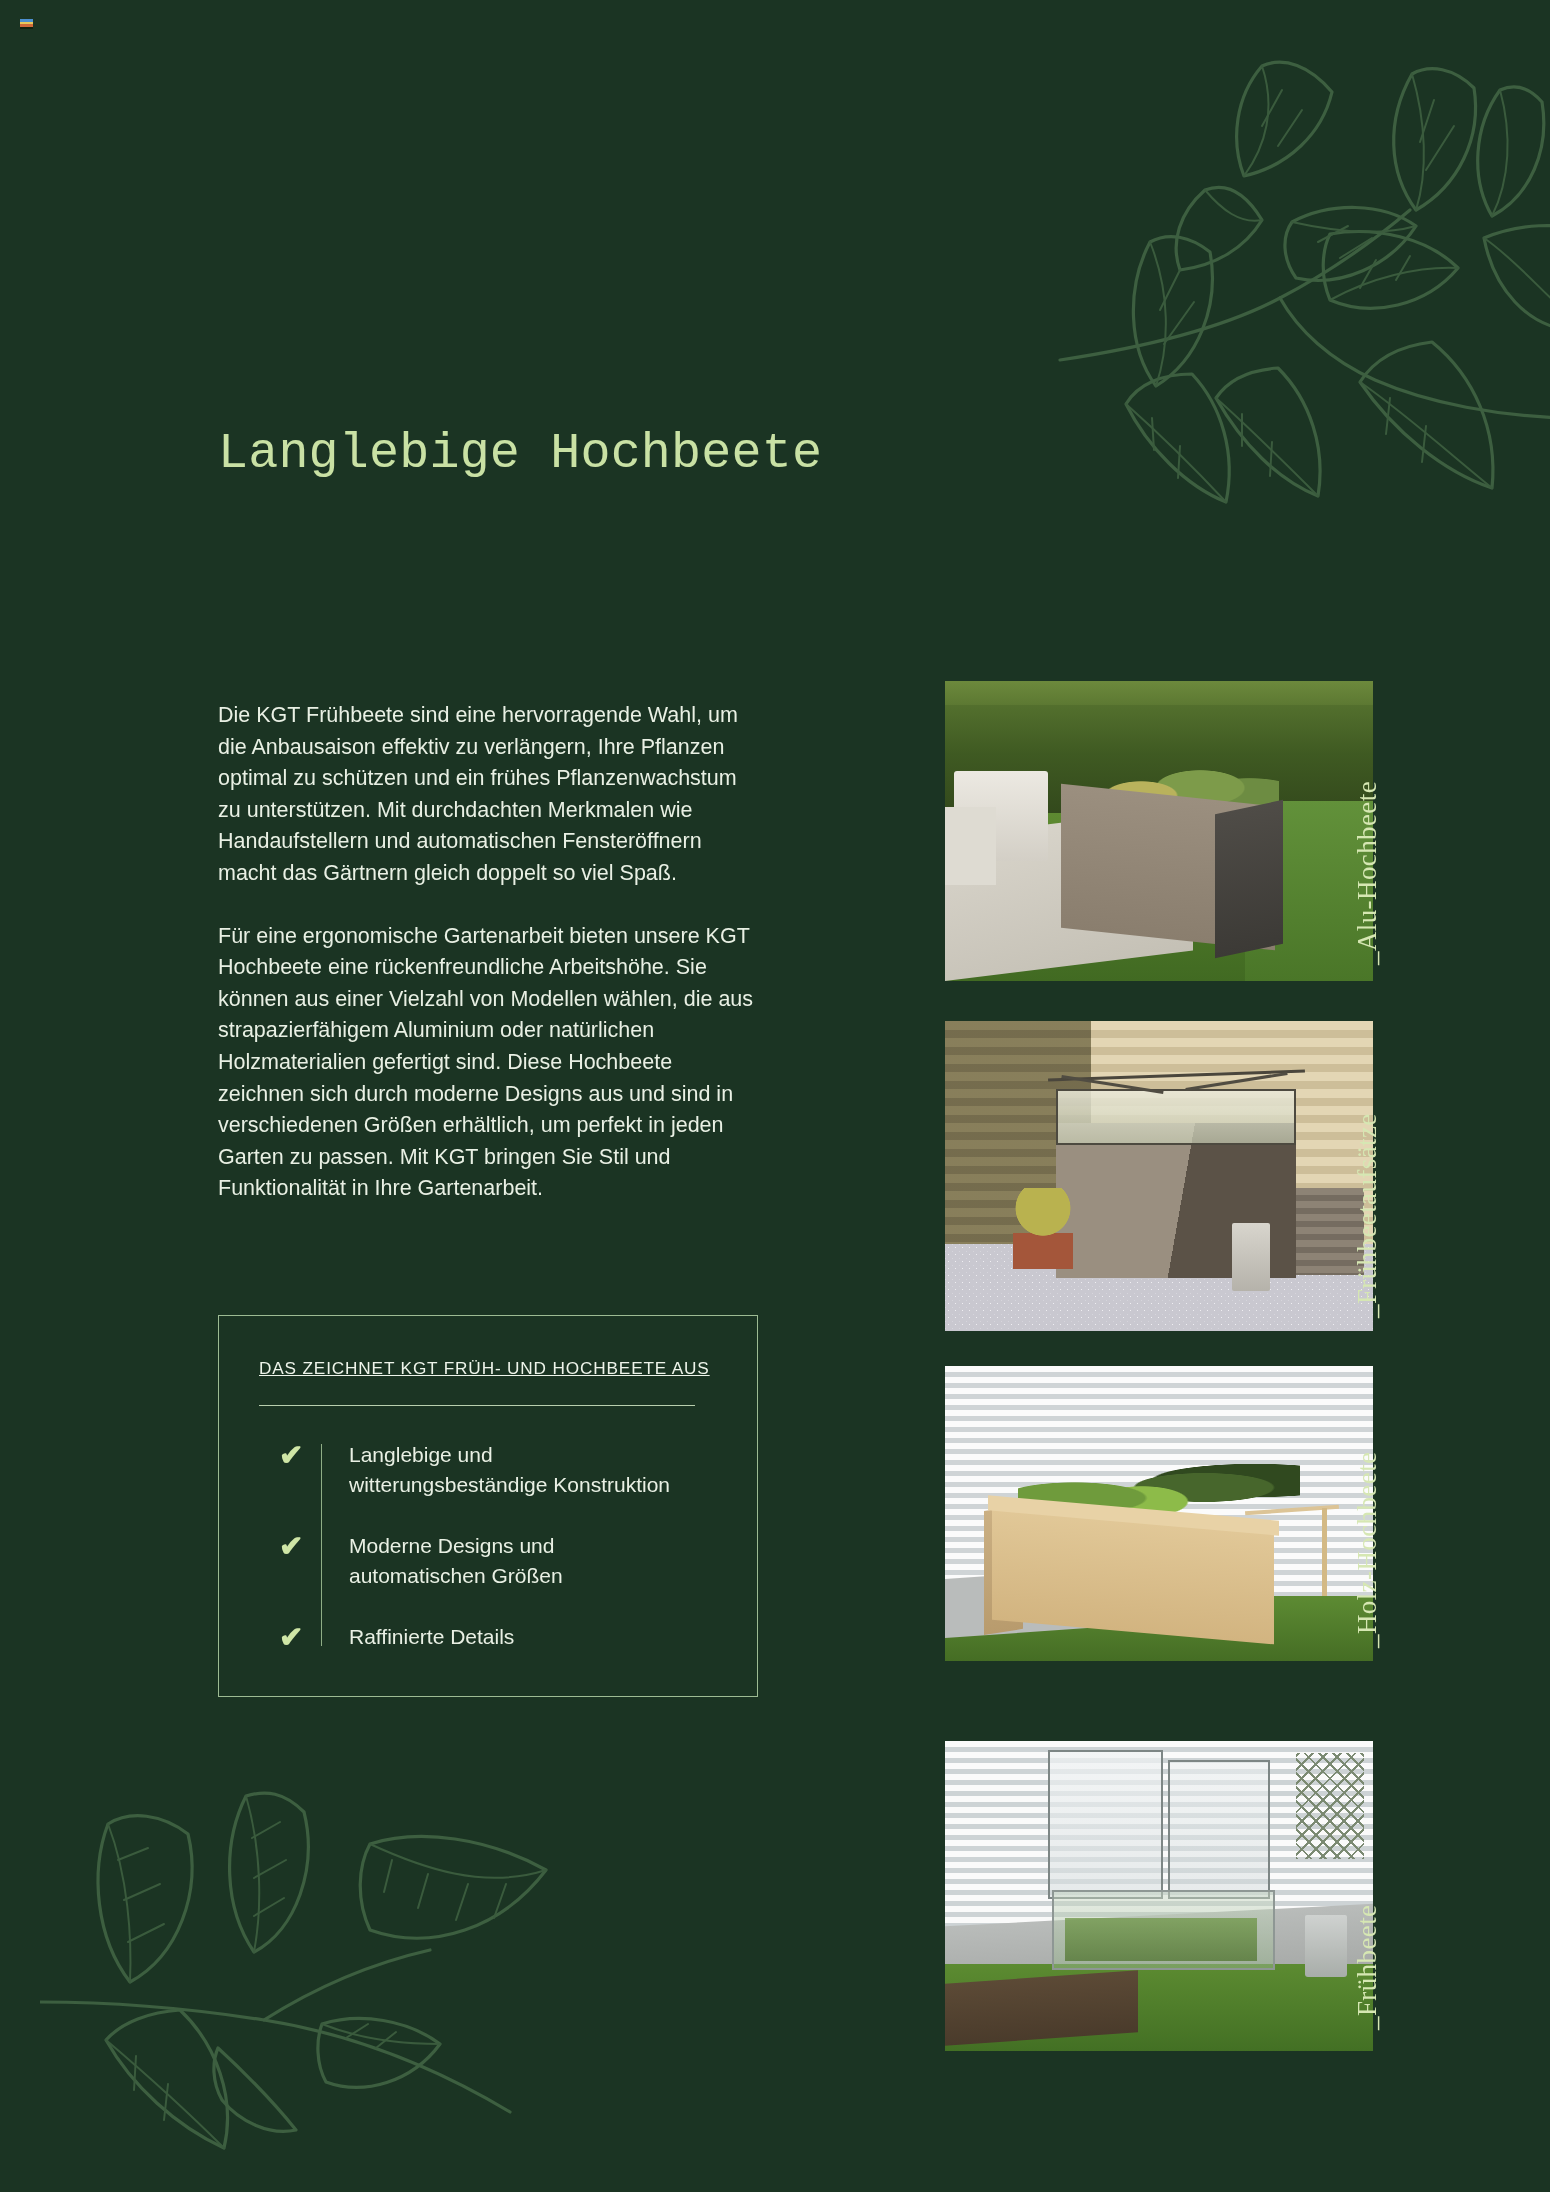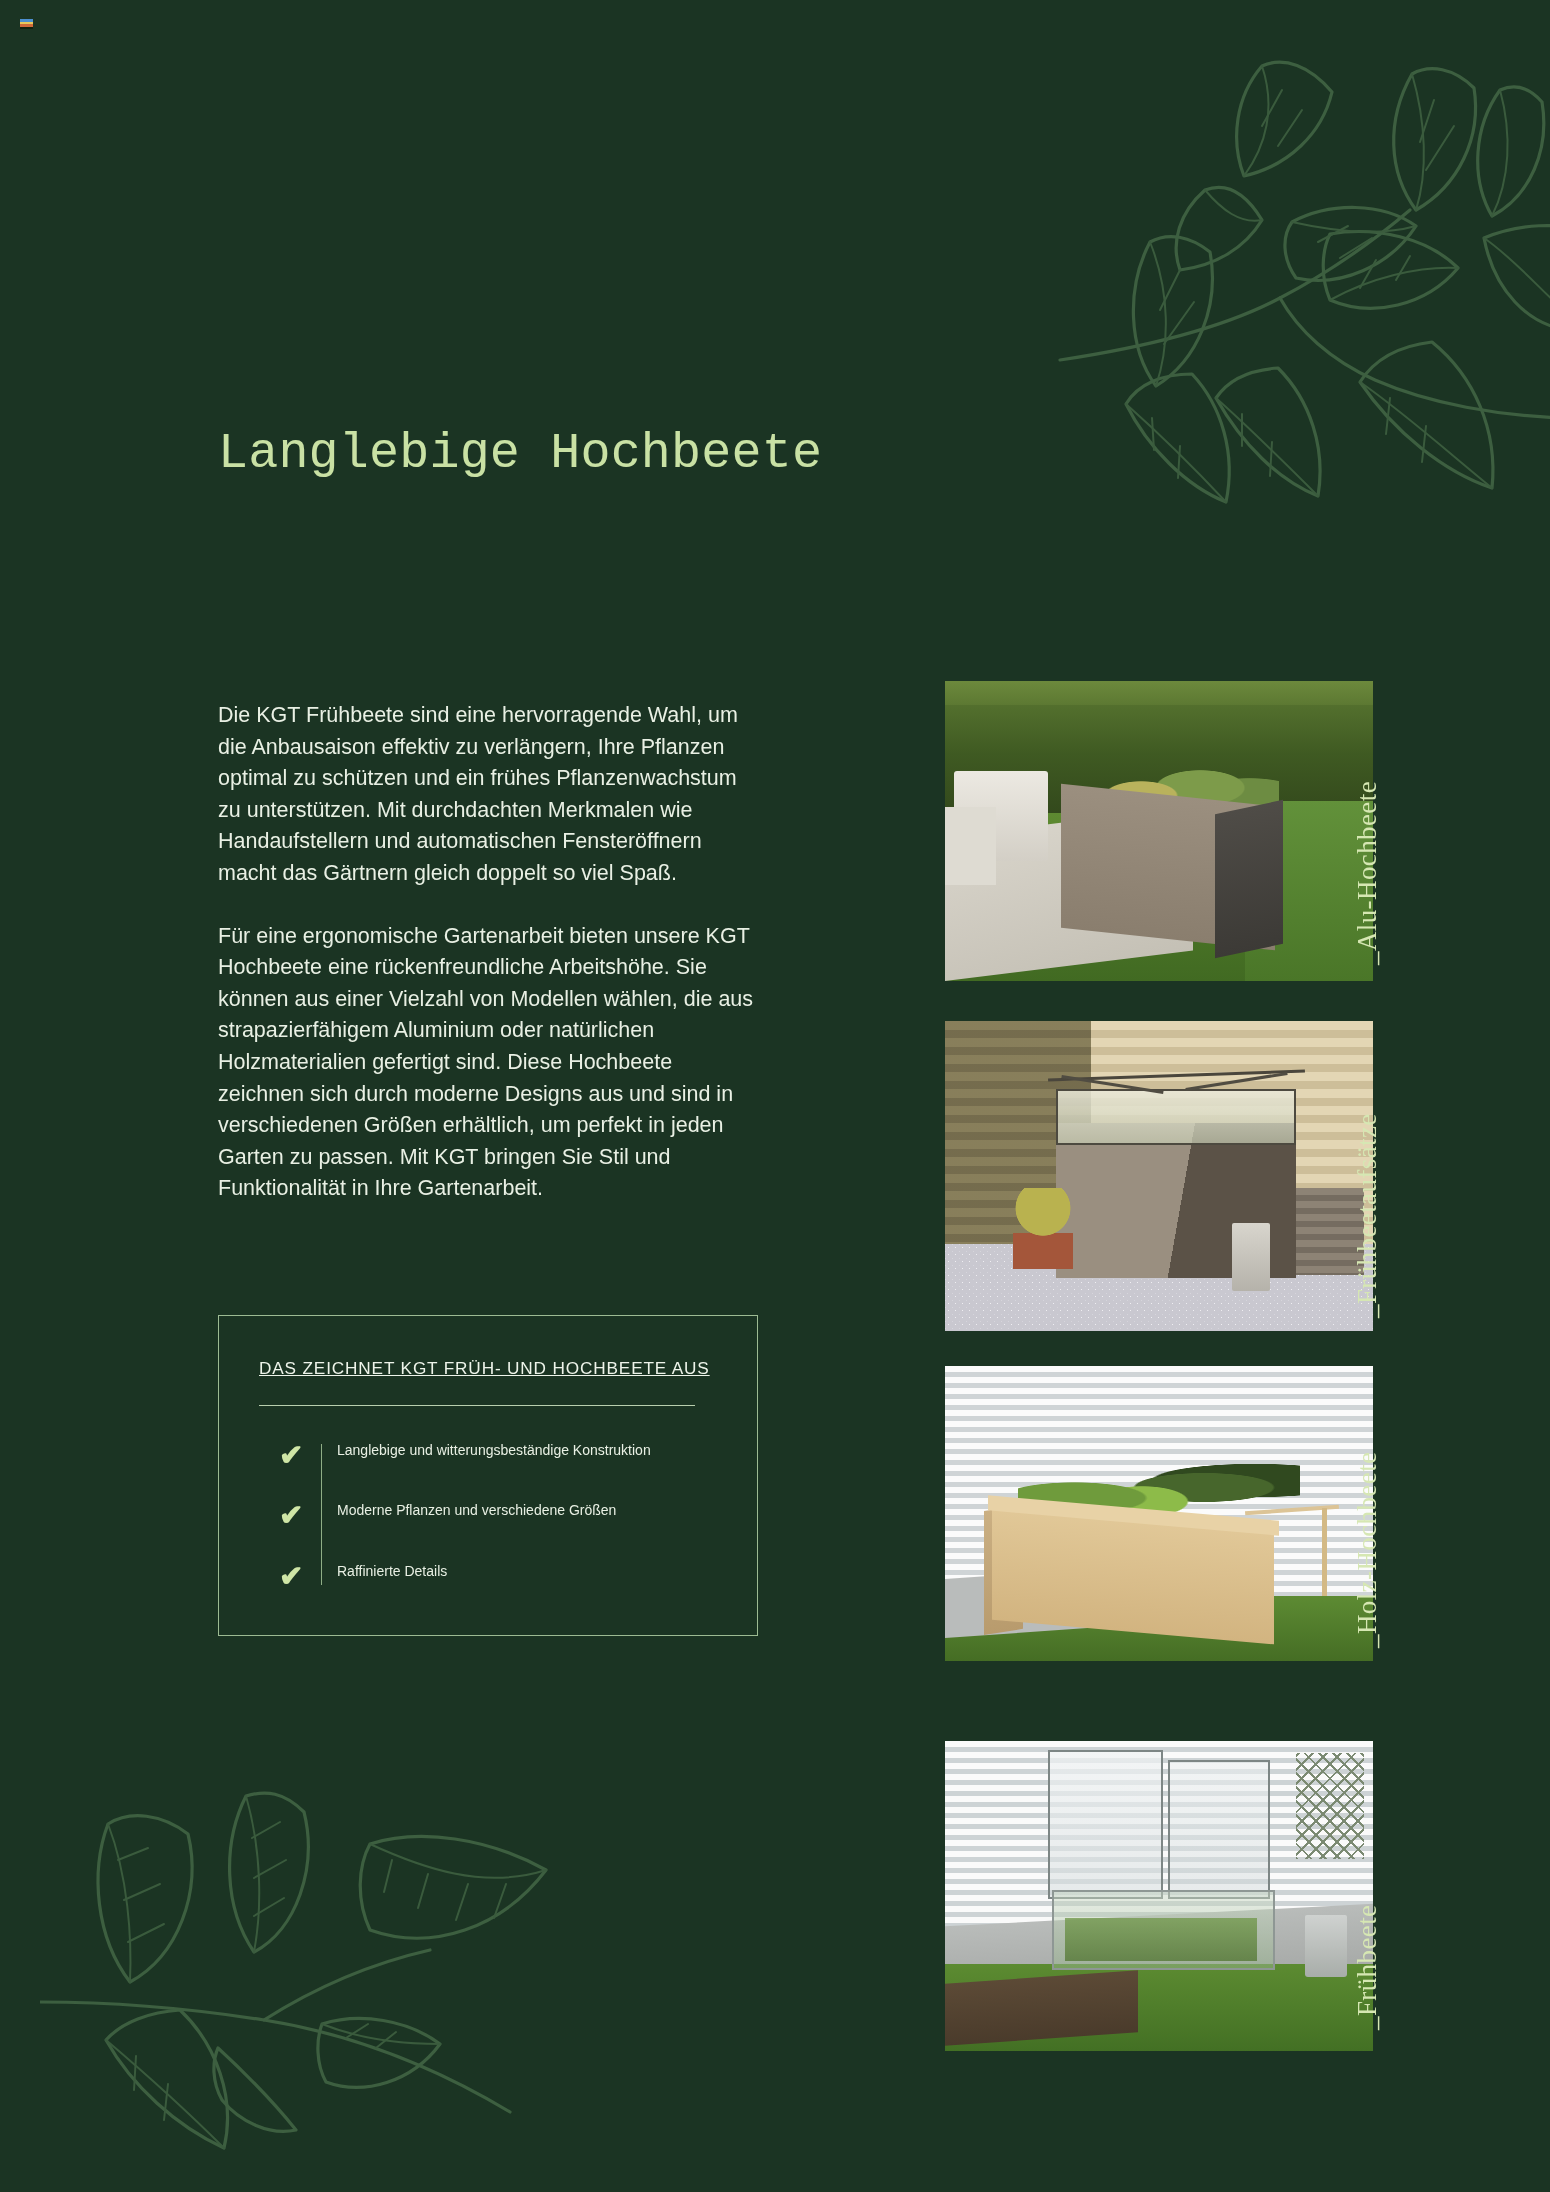--- a/index.html
+++ b/index.html
@@ -149,23 +149,23 @@
     width: 68px;
     flex: 0 0 68px;
     color: #cfe6a6;
     font-size: 29px;
     line-height: 1.05;
     padding-left: 26px;
     box-sizing: border-box;
     font-weight: 700;
   }
   .feature-text {
-    padding-left: 16px;
+    padding-left: 28px;
     color: #e9f0e4;
-    font-size: 14px;
+    font-size: 21px;
     line-height: 1.45;
     max-width: 330px;
   }
 
   
   .photo {
     position: absolute;
     left: 905px;
     width: 428px;
     overflow: hidden;
@@ -394,21 +394,21 @@
   <section class="feature-box">
     <h2 class="feature-title">DAS ZEICHNET KGT FRÜH- UND HOCHBEETE AUS</h2>
     <div class="feature-rule"></div>
     <ul class="feature-list">
       <li class="feature-item">
         <span class="check">✔</span>
         <span class="feature-text">Langlebige und witterungsbeständige Konstruktion</span>
       </li>
       <li class="feature-item">
         <span class="check">✔</span>
-        <span class="feature-text">Moderne Pflanzen und verschiedene Größen</span>
+        <span class="feature-text">Moderne Designs und automatischen Größen</span>
       </li>
       <li class="feature-item">
         <span class="check">✔</span>
         <span class="feature-text">Raffinierte Details</span>
       </li>
     </ul>
   </section>
 
   <figure class="photo ph1" aria-label="Graues Alu-Hochbeet auf einer Terrasse vor einer Hecke mit Gräsern">
     <div class="scene">

